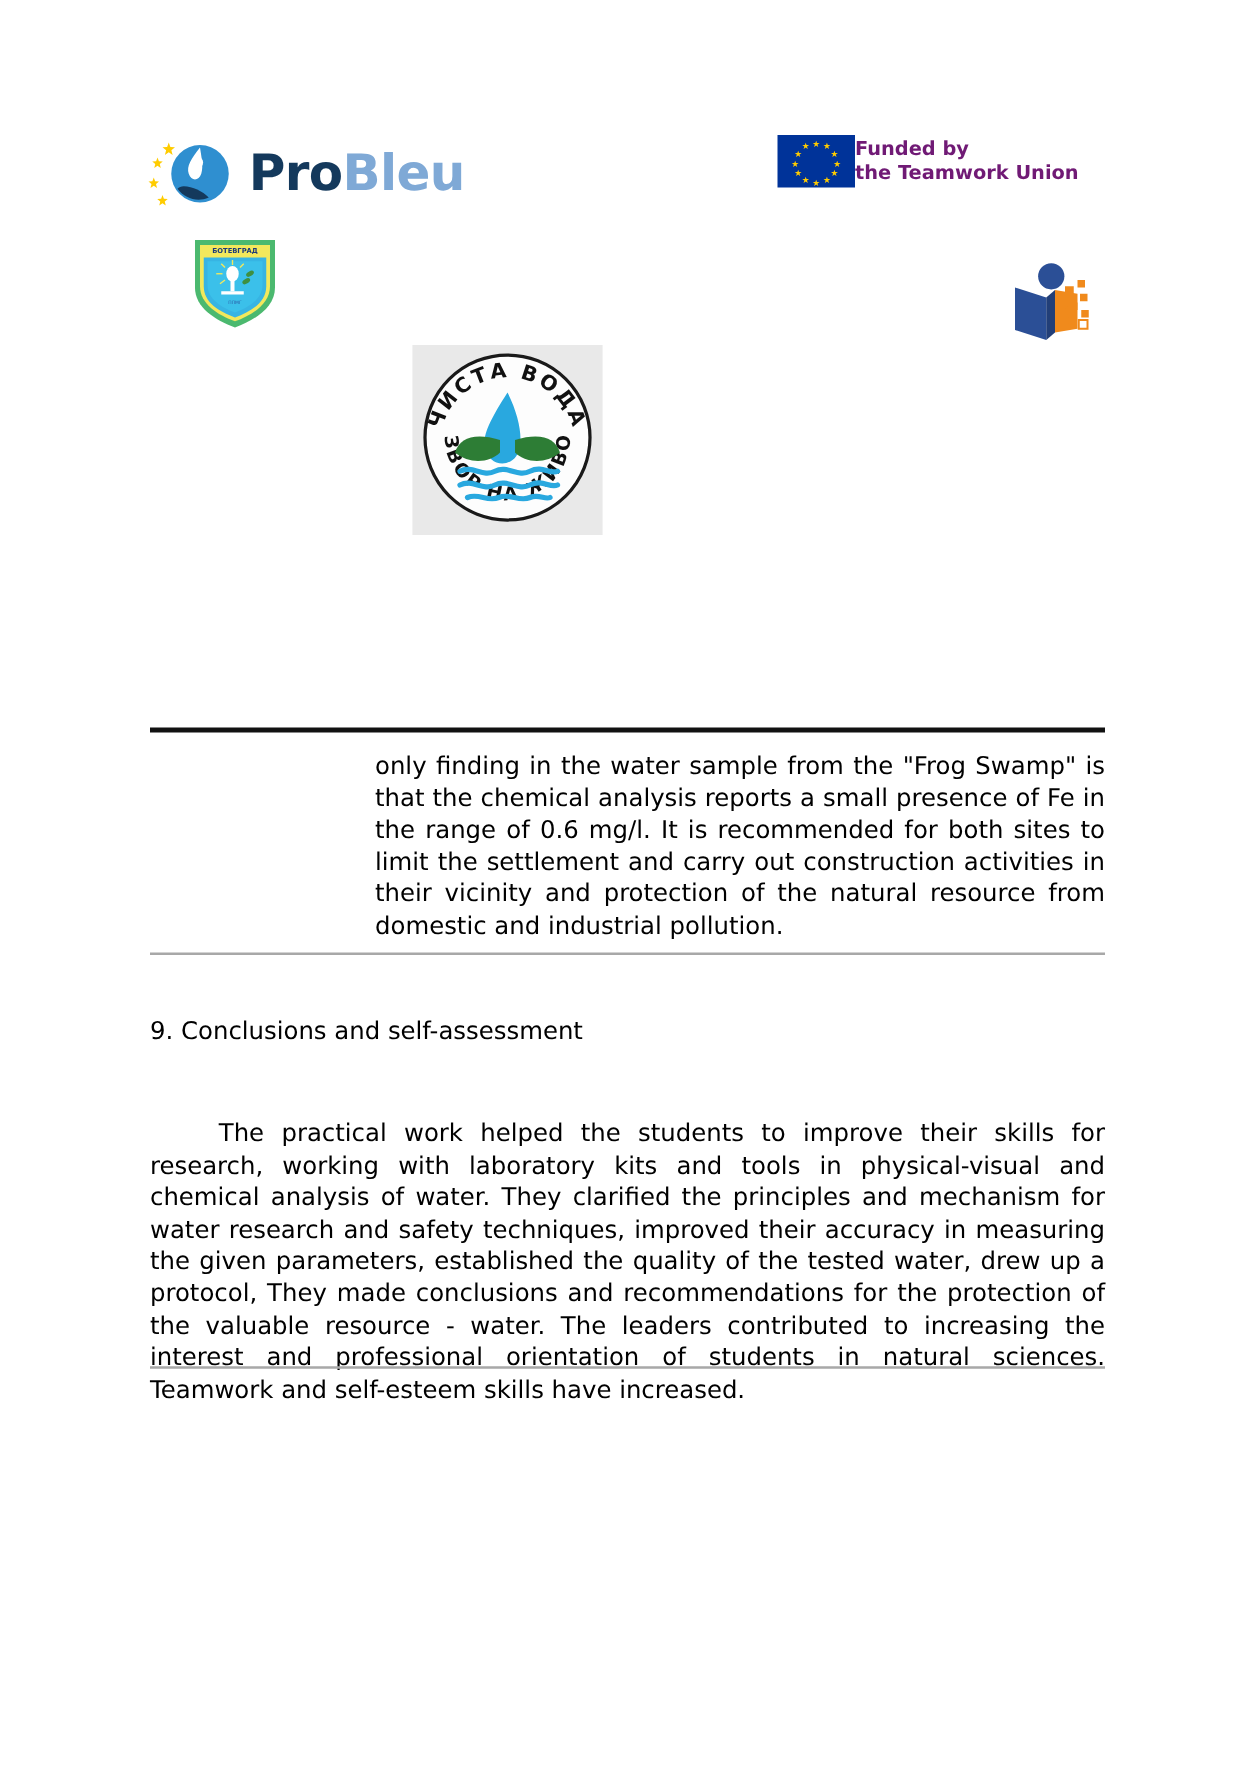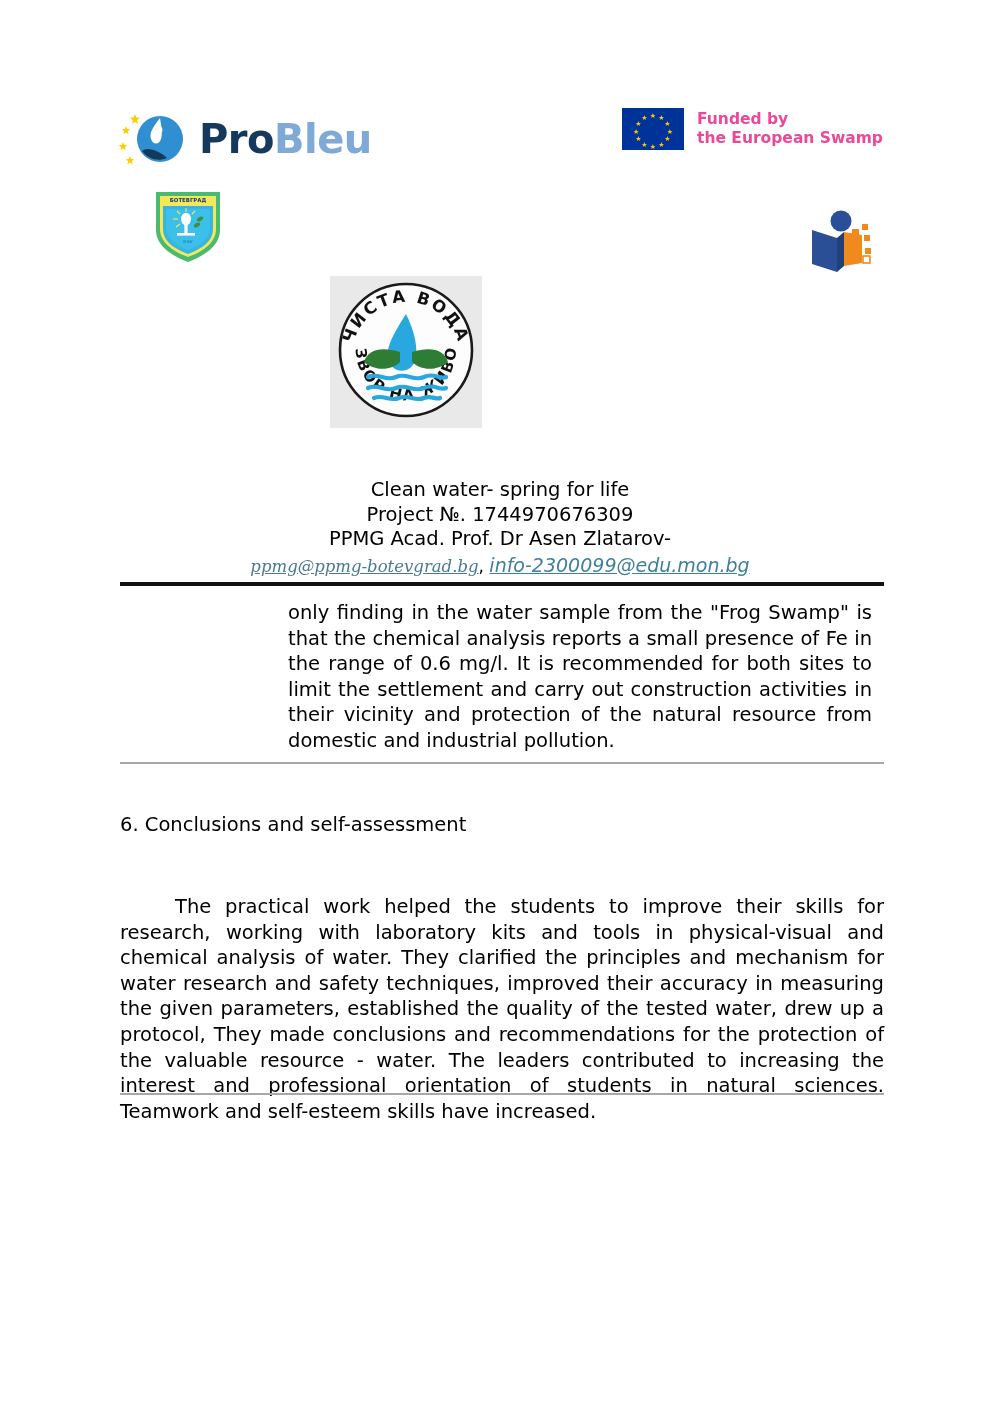--- a/index.html
+++ b/index.html
@@ -61,22 +61,22 @@
     flex: 0 0 auto;
   }
   .eu-star {
     position: absolute;
     color: #ffcc00;
     font-size: 7px;
     line-height: 7px;
     transform: translate(-50%, -50%);
   }
   .eu-text {
-    margin-left: 13px;
-    color: #ec4899;
+    margin-left: 0;
+    color: #701a75;
     font-weight: bold;
     font-size: 15.5px;
     line-height: 19px;
     font-family: "DejaVu Sans", "Liberation Sans", sans-serif;
     white-space: nowrap;
   }
 
   .school-emblem {
     position: absolute;
     left: 152px;
@@ -153,21 +153,21 @@
 
   
   .para {
     position: absolute;
     text-align: justify;
     font-size: 19.5px;
     line-height: 25.6px;
     color: #000;
   }
   .para-intro {
-    left: 288px;
+    left: 300px;
     top: 600px;
     width: 584px;
   }
   .para-conclusion {
     left: 120px;
     top: 894px;
     width: 764px;
     text-indent: 55px;
   }
   .section-heading {
@@ -215,21 +215,21 @@
         <span class="eu-star" style="left:39.5px; top:36.5px;">★</span>
         <span class="eu-star" style="left:31px; top:38.5px;">★</span>
         <span class="eu-star" style="left:22.5px; top:36.5px;">★</span>
         <span class="eu-star" style="left:16.5px; top:31px;">★</span>
         <span class="eu-star" style="left:14.2px; top:24px;">★</span>
         <span class="eu-star" style="left:16.5px; top:16px;">★</span>
         <span class="eu-star" style="left:22.5px; top:10.3px;">★</span>
       </div>
       <div class="eu-text">
         <div>Funded by</div>
-        <div>the European Swamp</div>
+        <div>the Teamwork Union</div>
       </div>
     </div>
 
     <svg class="school-emblem" viewBox="0 0 72 78">
       <path d="M4 6 L68 6 L68 44 C68 60 52 70 36 76 C20 70 4 60 4 44 Z" fill="#4bb96f"></path>
       <path d="M8 10 L64 10 L64 43 C64 57 50 66 36 71 C22 66 8 57 8 43 Z" fill="#f2e85c"></path>
       <path d="M11 20 L61 20 L61 43 C61 56 49 63 36 68 C23 63 11 56 11 43 Z" fill="#37b4e3"></path>
       <path d="M14 23 L58 23 L58 42 C58 53 47 60 36 64 C25 60 14 53 14 42 Z" fill="#3bc0ea"></path>
       <text x="36" y="16" font-size="5.4" font-family="DejaVu Sans, sans-serif" fill="#1a3a7a" text-anchor="middle" font-weight="bold">БОТЕВГРАД</text>
       <g fill="#ffffff">
@@ -287,33 +287,27 @@
       <path d="M70 76 C50 70 38 74 34 86 C46 96 62 94 70 86 Z" fill="#2d7d35"></path>
       <path d="M82 76 C102 70 114 74 118 86 C106 96 90 94 82 86 Z" fill="#2d7d35"></path>
       <g stroke="#29a8df" stroke-width="4.2" fill="none" stroke-linecap="round">
         <path d="M38 101 C48 96 56 106 66 101 C76 96 84 106 94 101 C104 96 110 104 116 101"></path>
         <path d="M38 112 C48 107 56 117 66 112 C76 107 84 117 94 112 C104 107 110 115 116 112"></path>
         <path d="M44 122 C53 118 60 126 69 122 C78 118 85 126 94 122 C101 119 106 124 110 122"></path>
       </g>
     </svg>
   </div>
 
-  <div class="doc-header">
-    <span class="hdr-line">Clean water- spring for life</span>
-    <span class="hdr-line">Project №. 1744970676309</span>
-    <span class="hdr-line">PPMG Acad. Prof. Dr Asen Zlatarov-</span>
-    <span class="hdr-emails"><span class="email-serif">ppmg@ppmg-botevgrad.bg</span><span class="hdr-comma">, </span><span class="email-sans">info-2300099@edu.mon.bg</span></span>
-  </div>
 
   <div class="rule-thick" style="top:582px;"></div>
 
   <div class="para para-intro">only finding in the water sample from the "Frog Swamp" is that the chemical analysis reports a small presence of Fe in the range of 0.6 mg/l. It is recommended for both sites to limit the settlement and carry out construction activities in their vicinity and protection of the natural resource from domestic and industrial pollution.</div>
 
   <div class="rule-thin" style="top:762px;"></div>
 
-  <div class="section-heading sec5">6. Conclusions and self-assessment</div>
+  <div class="section-heading sec5">9. Conclusions and self-assessment</div>
 
   <div class="para para-conclusion">The practical work helped the students to improve their skills for research, working with laboratory kits and tools in physical-visual and chemical analysis of water. They clarified the principles and mechanism for water research and safety techniques, improved their accuracy in measuring the given parameters, established the quality of the tested water, drew up a protocol,  They made conclusions and recommendations for the protection of the valuable resource - water. The leaders contributed to increasing the interest and professional orientation of students in natural sciences. Teamwork and self-esteem skills have increased.</div>
 
   <div class="rule-thin" style="top:1093px;"></div>
 
 
 </div>
 
 </body></html>

